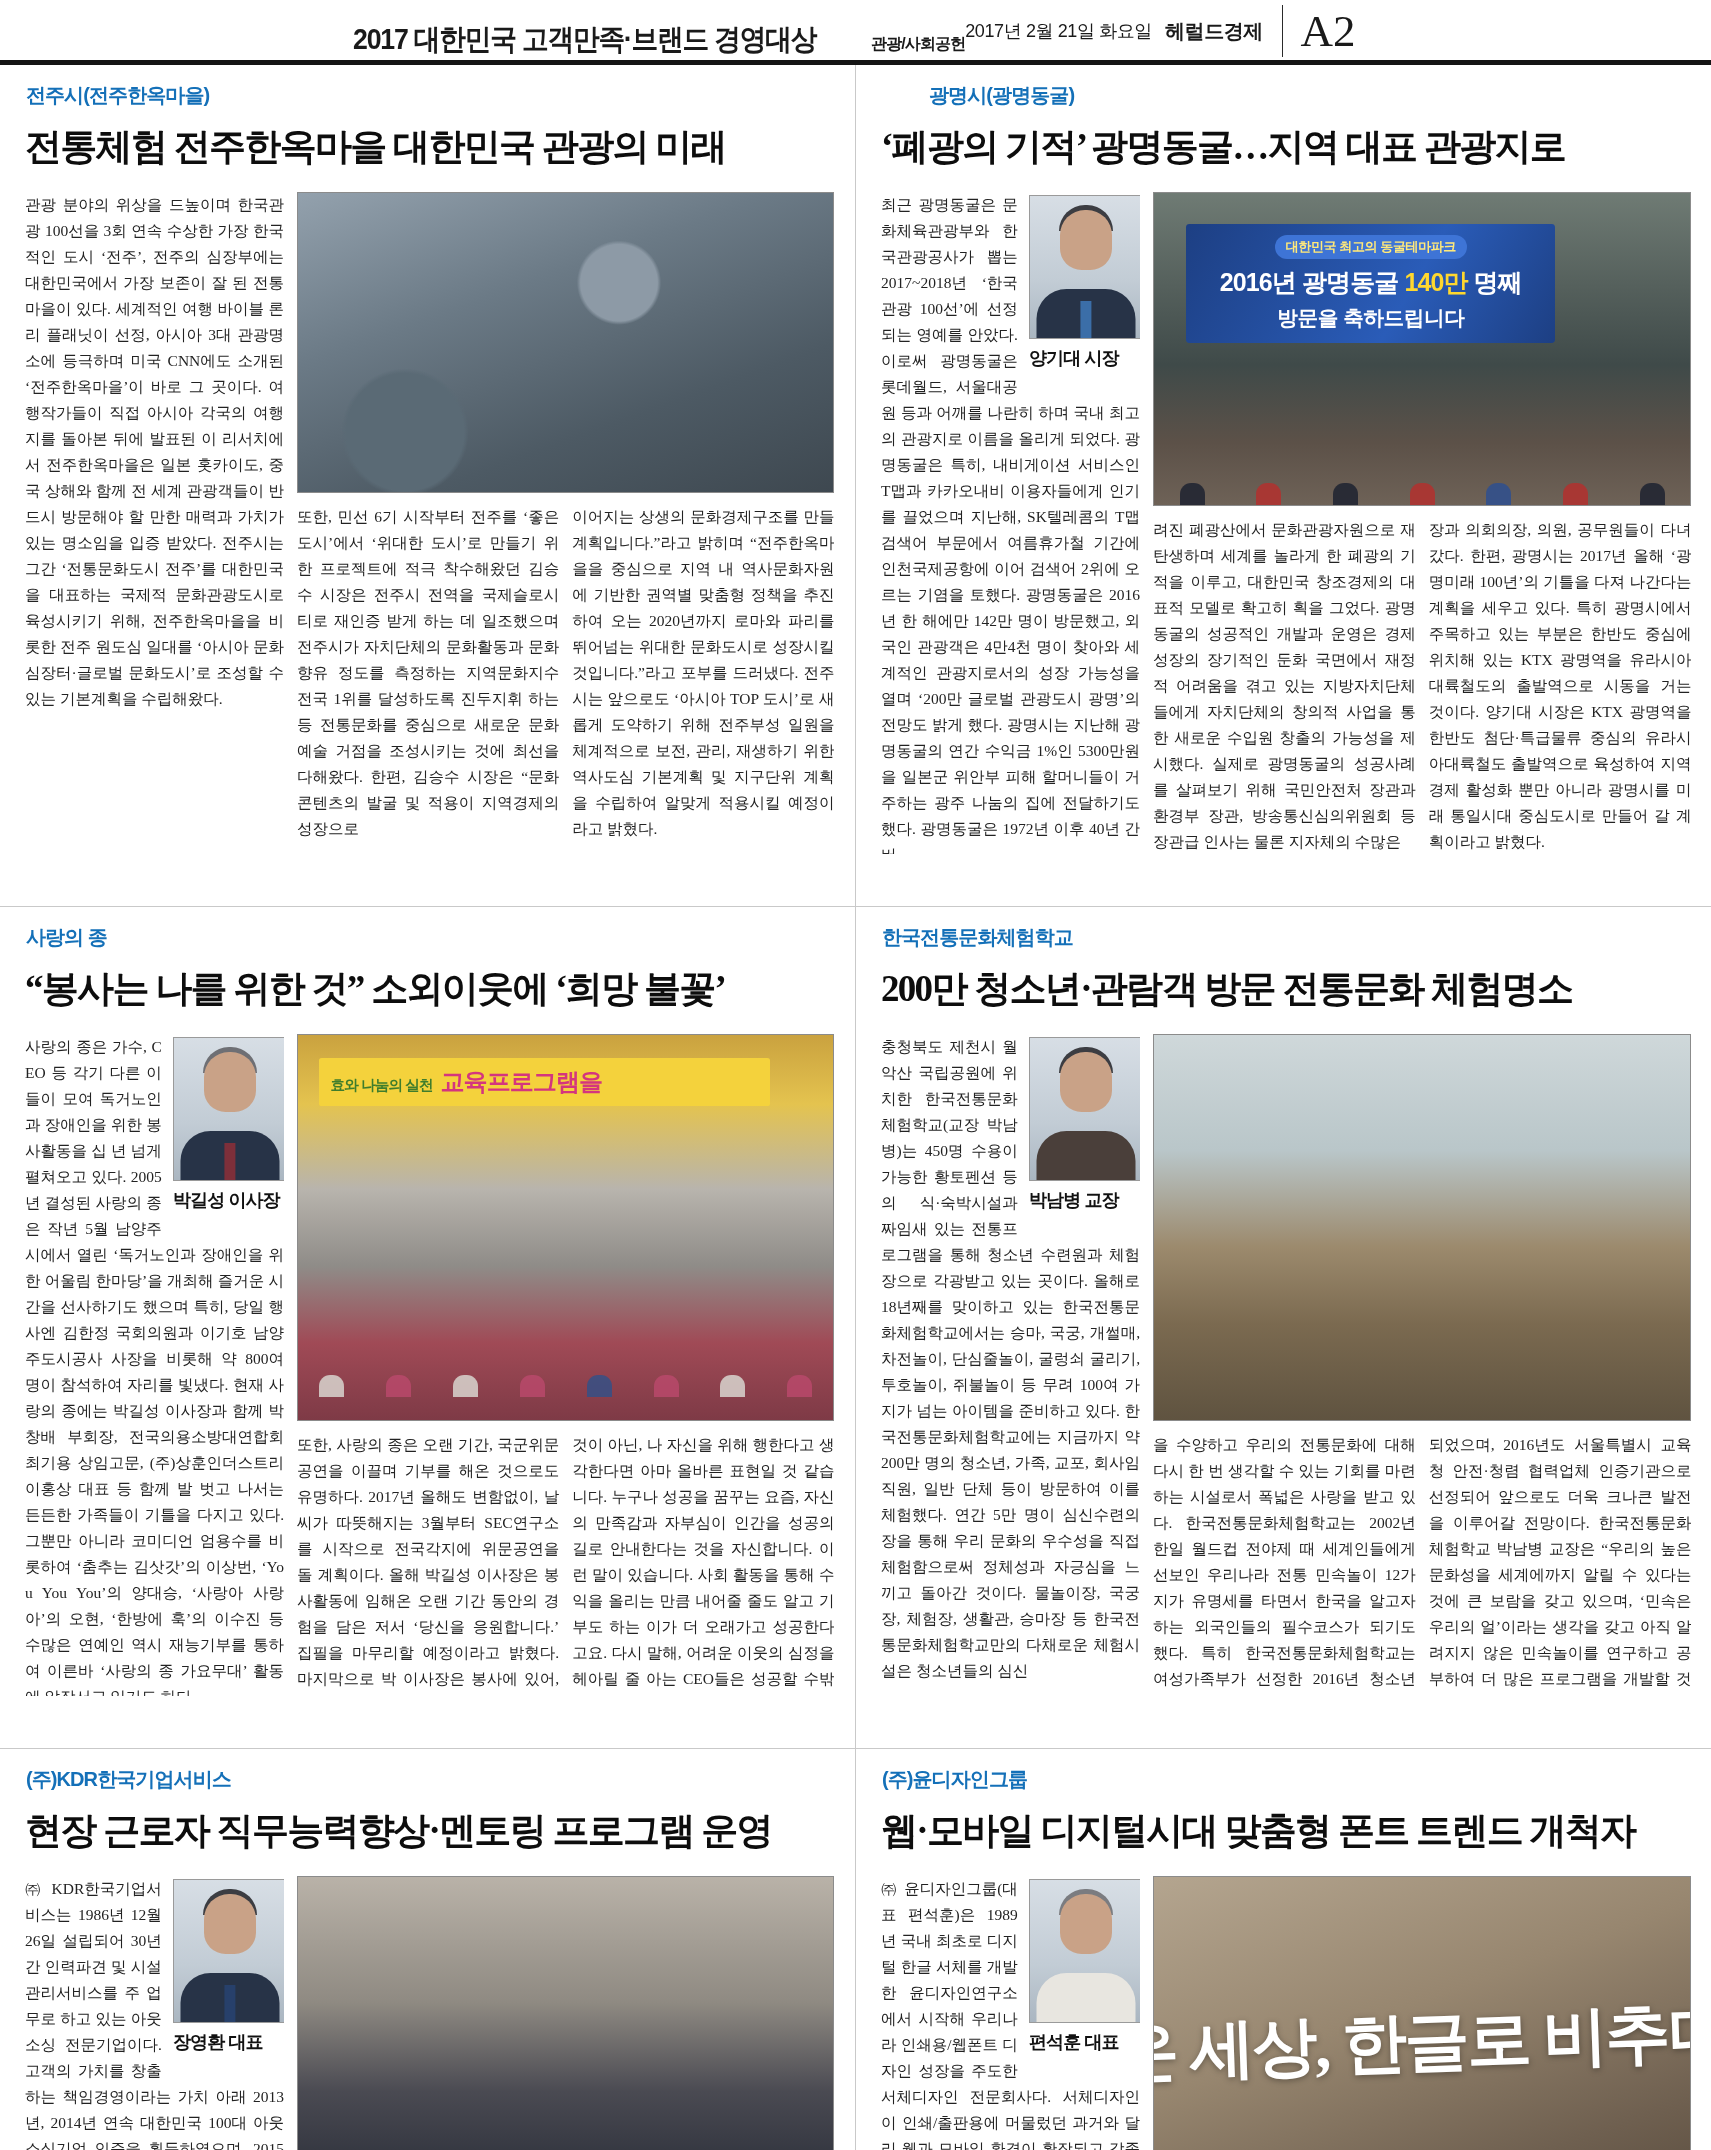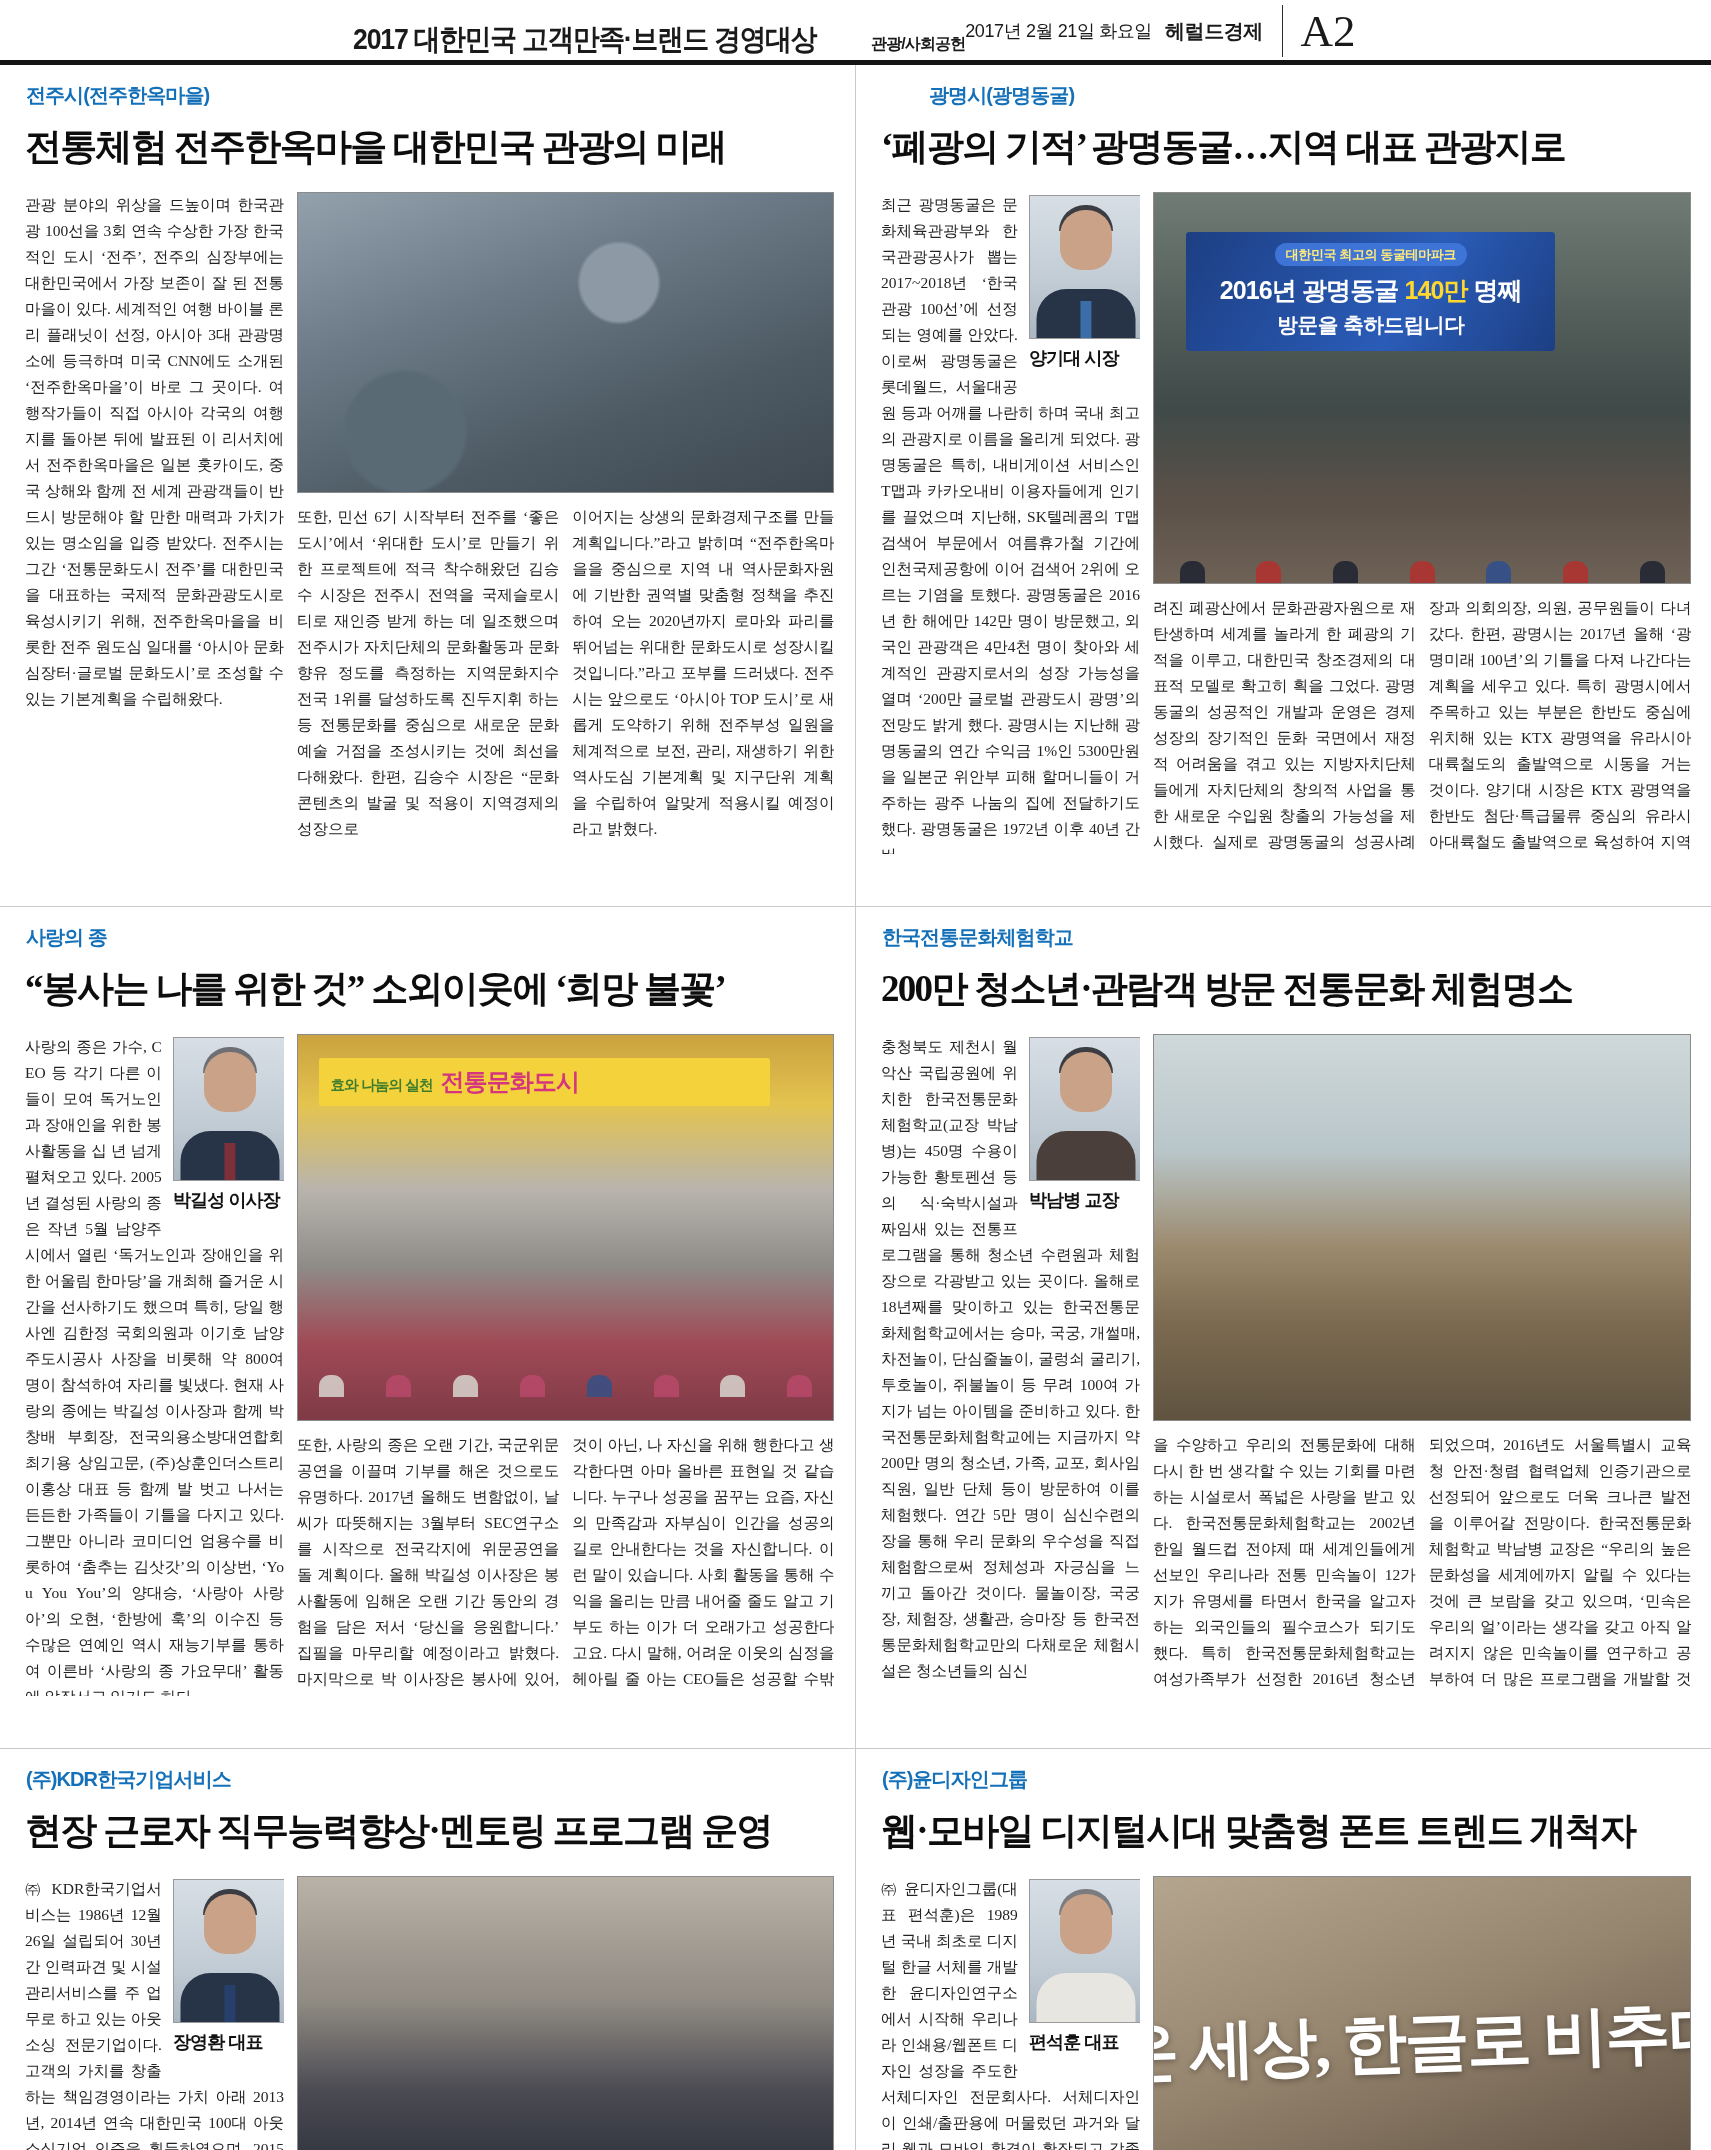--- a/index.html
+++ b/index.html
@@ -66,21 +66,21 @@
   .ph-hair{position:absolute;left:50%;top:9.5px;transform:translateX(-50%);width:54px;height:26px;border-radius:26px 26px 0 0;background:#3c3d42;}
   .ph-suit{position:absolute;left:50%;bottom:-3.4px;transform:translateX(-50%);width:99px;height:52px;border-radius:30px 30px 0 0;background:#273347;}
   .ph-tie{position:absolute;left:50%;bottom:0;transform:translateX(-50%);width:11.2px;height:37px;background:#3b6ea8;}
   .portrait-cap{
     font-family:"Liberation Sans", sans-serif;
     font-size:18px;font-weight:700;letter-spacing:-0.9px;
     padding-top:6px;text-align:left;color:#111;
   }
   
   .bigphoto{position:relative;width:100%;flex:none;border:0.4px solid #8b8b8b;box-sizing:border-box;overflow:hidden;}
-  .h-row1{height:301px;} .h-row1b{height:392px;} .h-row2{height:387px;} .h-row3{height:360px;}
+  .h-row1{height:301px;} .h-row1b{height:314px;} .h-row2{height:387px;} .h-row3{height:360px;}
   .photo-hanok{background:
      radial-gradient(circle at 20% 80%, #5a6a75 0 12%, transparent 13%),
      radial-gradient(circle at 60% 30%, #8d9aa6 0 10%, transparent 11%),
      linear-gradient(160deg,#93a1ad 0%,#6b7a86 35%,#4d5a64 70%,#3e4850 100%);}
   .photo-cave{background:linear-gradient(180deg,#6f7b74 0%,#55605c 30%,#3f4a49 55%,#5c5148 80%,#6e6257 100%);}
   .photo-stage{background:linear-gradient(180deg,#caa23f 0%,#e4c34f 18%,#b8b4ad 40%,#8f8c88 60%,#a04a56 80%,#7e3a46 100%);}
   .photo-poles{background:linear-gradient(180deg,#cfd8da 0%,#b9c6c9 30%,#9c8a6d 55%,#7b6a50 75%,#5f5340 100%);}
   .photo-group{background:linear-gradient(180deg,#b9b2a8 0%,#8f8a82 35%,#4a4a52 60%,#32353f 80%,#23262e 100%);}
   .photo-hangul{background:linear-gradient(160deg,#b4a58f 0%,#97866f 40%,#6f6former 0%,#6f6050 75%,#55483a 100%);}
   .photo-hangul{background:linear-gradient(160deg,#b4a58f 0%,#97866f 40%,#6f6050 75%,#55483a 100%);}
@@ -189,21 +189,21 @@
                 <div class="ph-suit"></div>
                 <div class="ph-tie" style="background:#7d2f3a;"></div>
             </div>
             <div class="portrait-cap">박길성 이사장</div>
           </div>
           <span class="txt">사랑의 종은 가수, CEO 등 각기 다른 이들이 모여 독거노인과 장애인을 위한 봉사활동을 십 년 넘게 펼쳐오고 있다. 2005년 결성된 사랑의 종은 작년 5월 남양주시에서 열린 ‘독거노인과 장애인을 위한 어울림 한마당’을 개최해 즐거운 시간을 선사하기도 했으며 특히, 당일 행사엔 김한정 국회의원과 이기호 남양주도시공사 사장을 비롯해 약 800여 명이 참석하여 자리를 빛냈다. 현재 사랑의 종에는 박길성 이사장과 함께 박창배 부회장, 전국의용소방대연합회 최기용 상임고문, (주)상훈인더스트리 이홍상 대표 등 함께 발 벗고 나서는 든든한 가족들이 기틀을 다지고 있다. 그뿐만 아니라 코미디언 엄용수를 비롯하여 ‘춤추는 김삿갓’의 이상번, ‘You You You’의 양대승, ‘사랑아 사랑아’의 오현, ‘한방에 훅’의 이수진 등 수많은 연예인 역시 재능기부를 통하여 이른바 ‘사랑의 종 가요무대’ 활동에 앞장서고 있기도 하다.</span>
         </div>
         <div class="rightwrap">
           <div class="bigphoto h-row2 photo-stage">
             <div class="stage-banner">
-              <span class="pre">효와 나눔의 실천</span><span>전통문화도시</span>
+              <span class="pre">효와 나눔의 실천</span><span>교육프로그램을</span>
             </div>
             <div class="suit-row" style="bottom:6%;">
                 <span style="background:#d8d5cf;"></span>
                 <span style="background:#b8496b;"></span>
                 <span style="background:#d8d5cf;"></span>
                 <span style="background:#b8496b;"></span>
                 <span style="background:#355086;"></span>
                 <span style="background:#b8496b;"></span>
                 <span style="background:#d8d5cf;"></span>
                 <span style="background:#b8496b;"></span>

